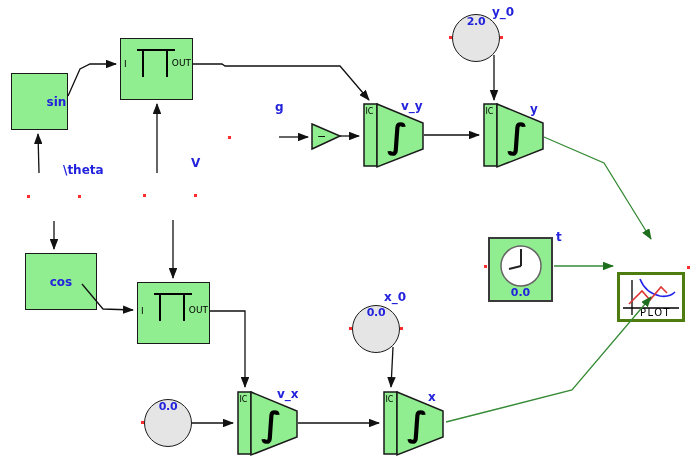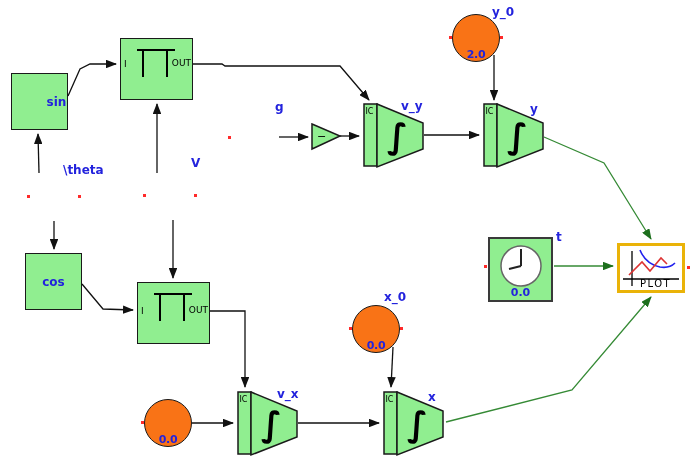--- a/index.html
+++ b/index.html
@@ -1,47 +1,47 @@
 <!DOCTYPE html>
 <html><head>
 <meta charset="utf-8">
 <style>
   html,body{margin:0;padding:0;background:#fff;}
   .stage{position:relative;width:700px;height:464px;background:#ffffff;overflow:hidden;
          font-family:"DejaVu Sans",sans-serif;}
   .blk{position:absolute;background:#90ee90;border:1.5px solid #1a1a1a;box-sizing:border-box;}
   .sqblk{display:flex;align-items:center;justify-content:center;}
   .sqblk span{color:#2323dd;font-size:12px;font-weight:bold;}
-  .circ{position:absolute;width:48px;height:48px;border-radius:50%;background:#f97316;
-        border:1.5px solid #1a1a1a;box-sizing:border-box;display:flex;align-items:flex-end;justify-content:center;}
+  .circ{position:absolute;width:48px;height:48px;border-radius:50%;background:#e5e5e5;
+        border:1.5px solid #1a1a1a;box-sizing:border-box;display:flex;align-items:flex-start;justify-content:center;}
   .cval{color:#2323dd;font-size:11px;font-weight:bold;letter-spacing:-0.3px;}
   .lbl{position:absolute;color:#2323dd;font-size:12px;font-weight:bold;white-space:nowrap;}
   .port{position:absolute;color:#000;font-size:9px;line-height:9px;}
   .layer{position:absolute;left:0;top:0;}
   .integ{position:absolute;overflow:visible;}
   .gfill{fill:#90ee90;stroke:#1a1a1a;stroke-width:1.5;}
   .ictxt{font-size:8px;fill:#000;font-family:"DejaVu Sans",sans-serif;}
   .integral{font-size:34px;font-weight:bold;fill:#000;font-family:"DejaVu Sans",sans-serif;}
   .wire{fill:none;stroke:#111;stroke-width:1.3;}
   .gwire{fill:none;stroke:#358a35;stroke-width:1.3;}
   .clockval{position:absolute;left:0;bottom:1px;width:100%;text-align:center;
             color:#2323dd;font-size:11px;font-weight:bold;}
-  .plot{position:absolute;background:#fff;border:3px solid #eab308;box-sizing:border-box;}
+  .plot{position:absolute;background:#fff;border:3px solid #4d7c0f;box-sizing:border-box;margin-top:29px;}
   .plotlabel{position:absolute;left:20px;top:32px;color:#000;font-size:10px;letter-spacing:1.5px;}
 </style>
 </head>
 <body>
 
 <div class="stage">
 
   <div class="blk sqblk" style="left:11px;top:73px;width:57px;height:57px;padding-left:34px;">
     <span>sin</span>
   </div>
 
-  <div class="blk sqblk" style="left:25px;top:253px;width:57px;height:57px;">
+  <div class="blk sqblk" style="left:25px;top:253px;width:72px;height:57px;">
     <span>cos</span>
   </div>
 
   <div class="blk" style="left:120px;top:38px;width:73px;height:62px;">
     <svg width="70" height="59">
       <line x1="16" y1="11" x2="54" y2="11" stroke="#000" stroke-width="2"></line>
       <line x1="22" y1="11" x2="22" y2="38" stroke="#000" stroke-width="2"></line>
       <line x1="46" y1="11" x2="46" y2="38" stroke="#000" stroke-width="2"></line>
     </svg>
     <span class="port" style="left:3px;top:21px;">I</span>

